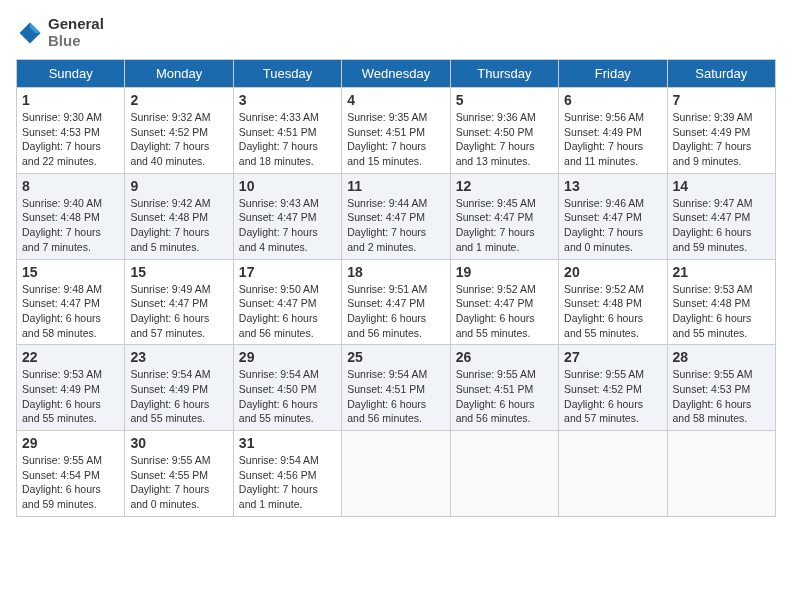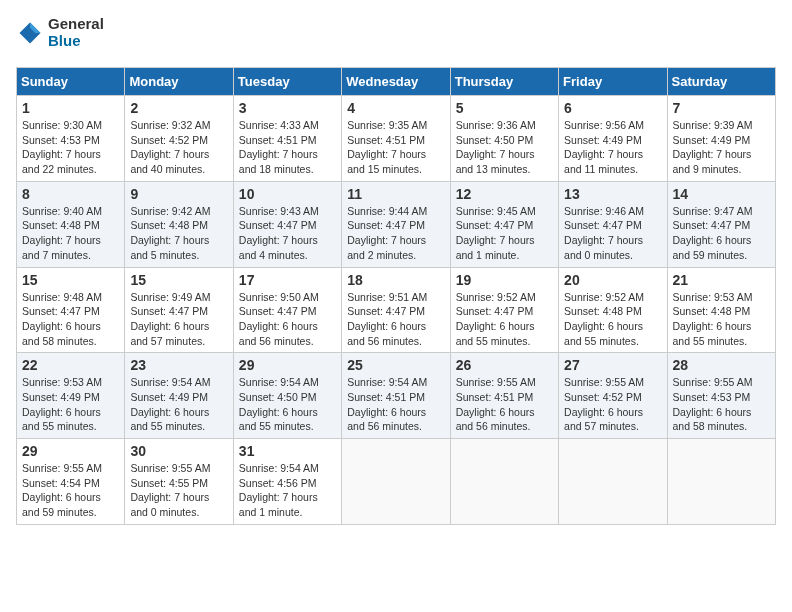--- a/index.html
+++ b/index.html
@@ -7,50 +7,50 @@
       font-family: Arial, sans-serif;
       background: #fff;
       width: 792px;
       min-height: 612px;
       padding: 16px;
     }
     .header {
       display: flex;
       justify-content: space-between;
       align-items: flex-end;
-      margin-bottom: 18px;
+      margin-bottom: 10px;
     }
     .logo {
       display: flex;
       align-items: center;
       gap: 4px;
     }
     .logo-text {
       display: flex;
       flex-direction: column;
       line-height: 1.1;
     }
     .logo-general { font-size: 15px; font-weight: bold; color: #333; }
-    .logo-blue { font-size: 15px; font-weight: bold; color: #0369a1; }
+    .logo-blue { font-size: 15px; font-weight: bold; color: #737373; }
     .logo-icon {
       width: 28px;
       height: 28px;
     }
     .title-block { text-align: right; }
     .month-title { font-size: 32px; font-weight: normal; color: #333; }
     .location { font-size: 15px; color: #555; margin-top: 2px; }
 
     .calendar { width: 100%; border-collapse: collapse; }
     .calendar th {
       background: #1a6aad;
       color: #fff;
       font-size: 13px;
-      font-weight: bold;
+      font-weight: normal;
       padding: 6px 4px;
-      text-align: left;
+      text-align: center;
       border: 1px solid #ccc;
     }
     .calendar td {
       border: 1px solid #ccc;
       vertical-align: top;
       padding: 4px 5px;
       font-size: 10.5px;
       color: #333;
       width: calc(100% / 7);
       min-height: 80px;

